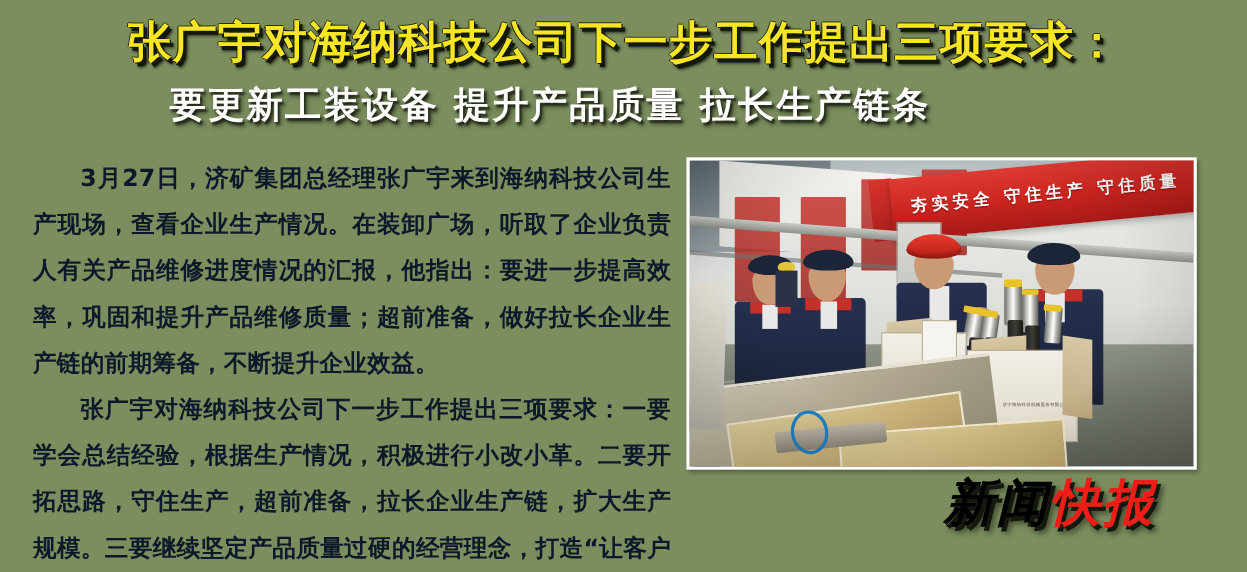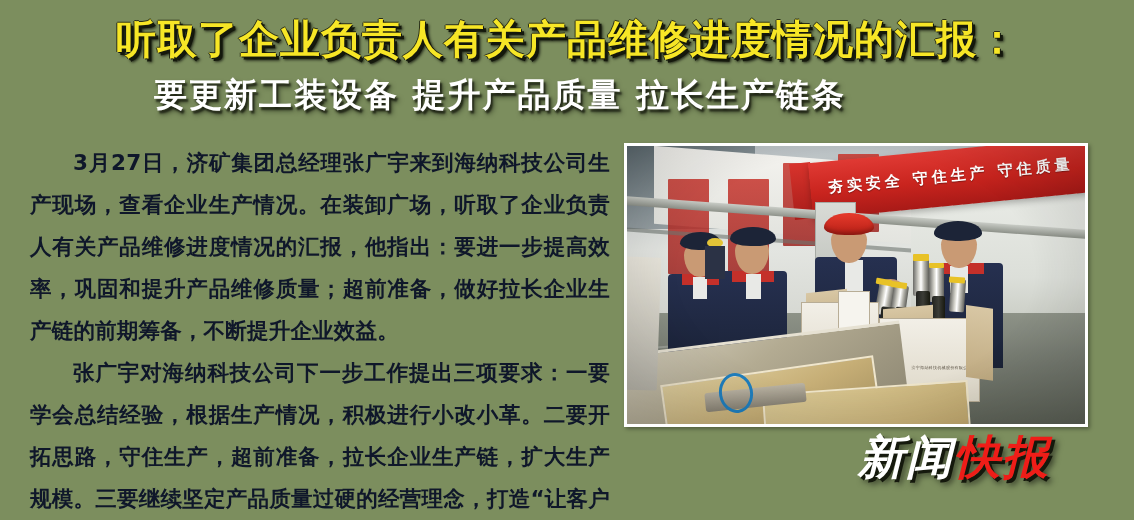--- a/index.html
+++ b/index.html
@@ -282,29 +282,29 @@
     font-size: 46px;
     line-height: 54px;
     font-weight: 700;
     font-style: italic;
     letter-spacing: 2px;
     white-space: nowrap;
     text-shadow:
       3px 3px 0 #15190d,
       5px 5px 6px rgba(0,0,0,.65);
   }
-  #brand .b-yellow { color: #ffffff; }
+  #brand .b-yellow { color: #000000; }
   #brand .b-red    { color: #ef1d18; }
 </style>
 </head>
 <body>
 
 <div id="page">
 
-  <div id="headline">听取了企业负责人有关产品维修进度情况的汇报：</div>
+  <div id="headline">张广宇对海纳科技公司下一步工作提出三项要求：</div>
 
   <div id="subheadline">要更新工装设备  提升产品质量  拉长生产链条</div>
 
   <div id="article">
     <p>3月27日，济矿集团总经理张广宇来到海纳科技公司生产现场，查看企业生产情况。在装卸广场，听取了企业负责人有关产品维修进度情况的汇报，他指出：要进一步提高效率，巩固和提升产品维修质量；超前准备，做好拉长企业生产链的前期筹备，不断提升企业效益。</p>
     <p>张广宇对海纳科技公司下一步工作提出三项要求：一要学会总结经验，根据生产情况，积极进行小改小革。二要开拓思路，守住生产，超前准备，拉长企业生产链，扩大生产规模。三要继续坚定产品质量过硬的经营理念，打造“让客户满意”的产品供应服务形象。</p>
   </div>
 
   <div id="photo-frame">
     <div id="photo">

